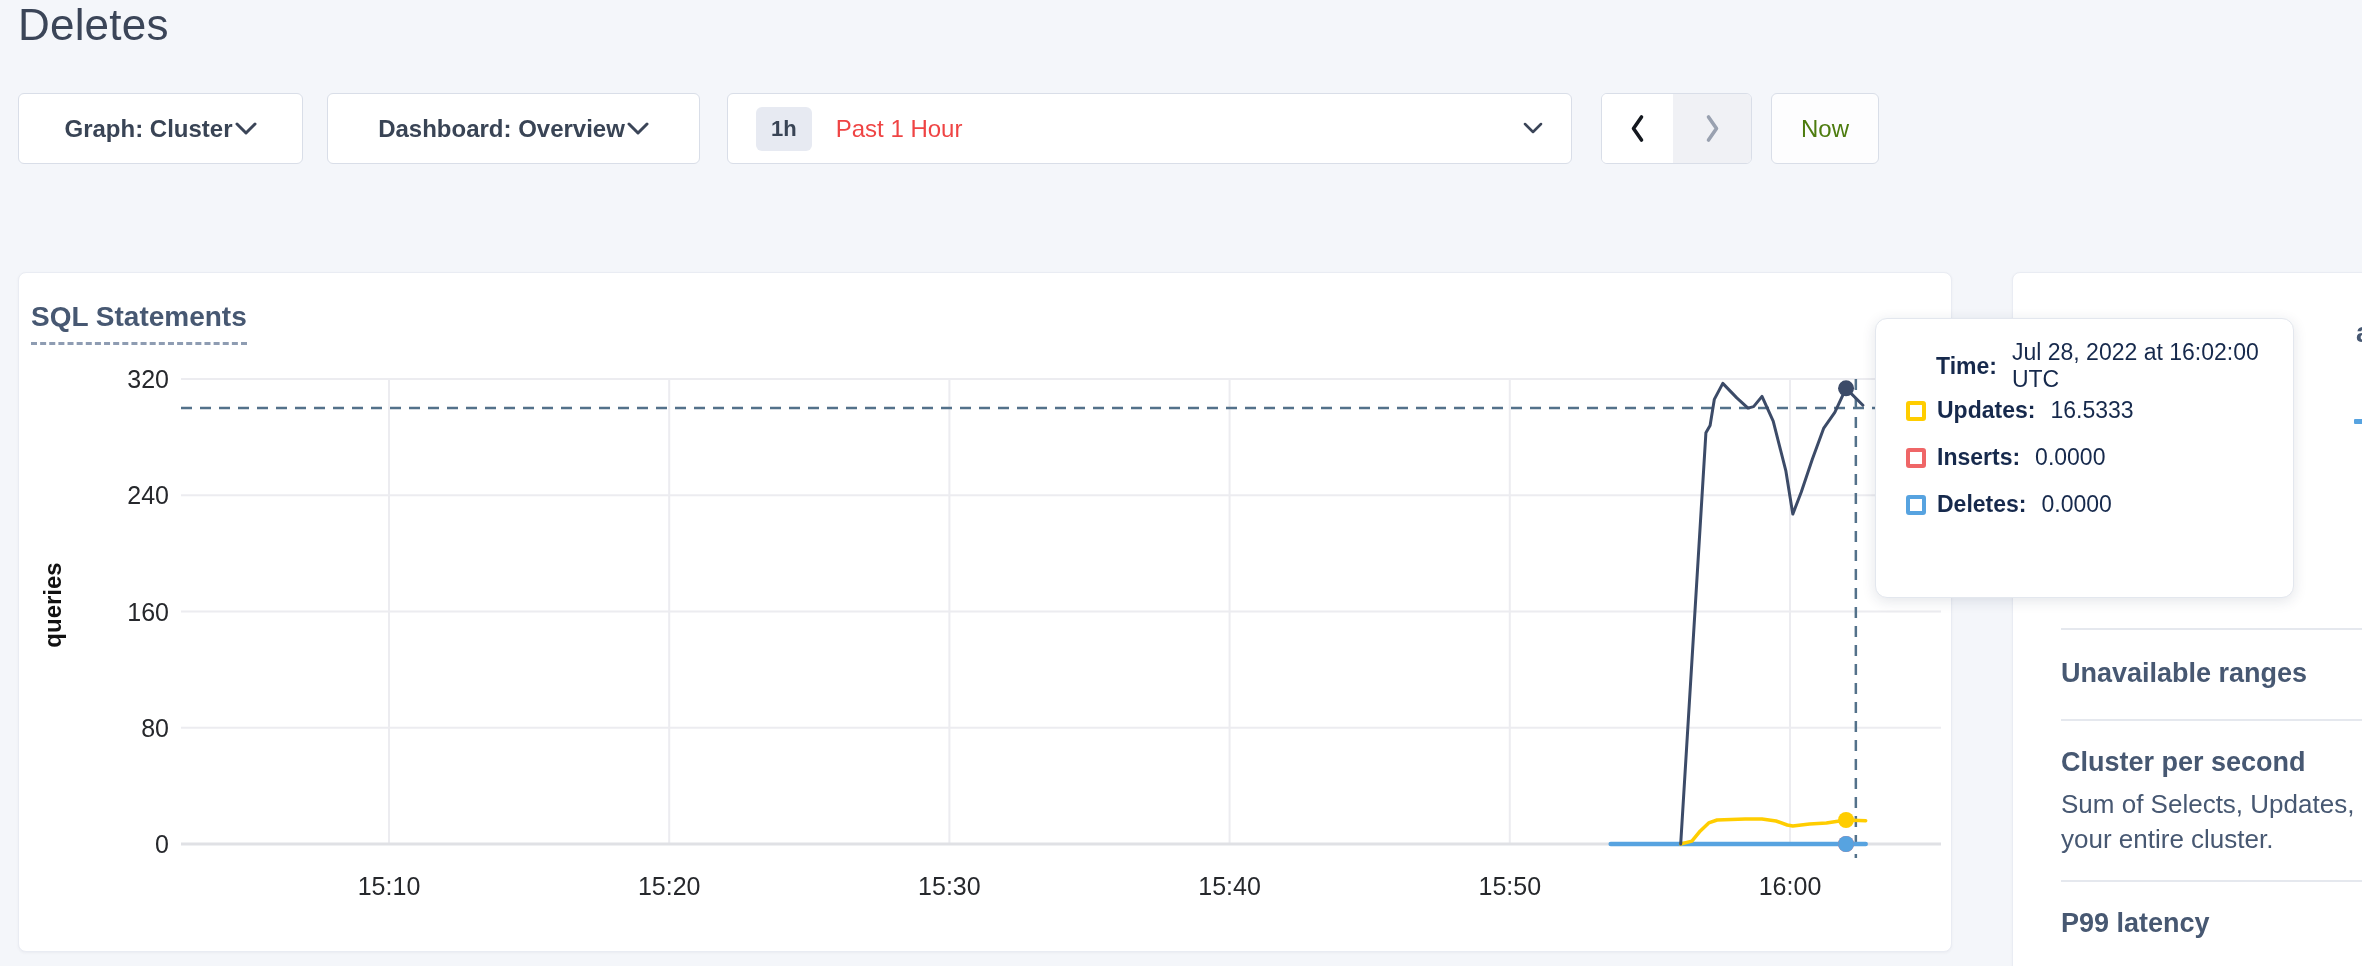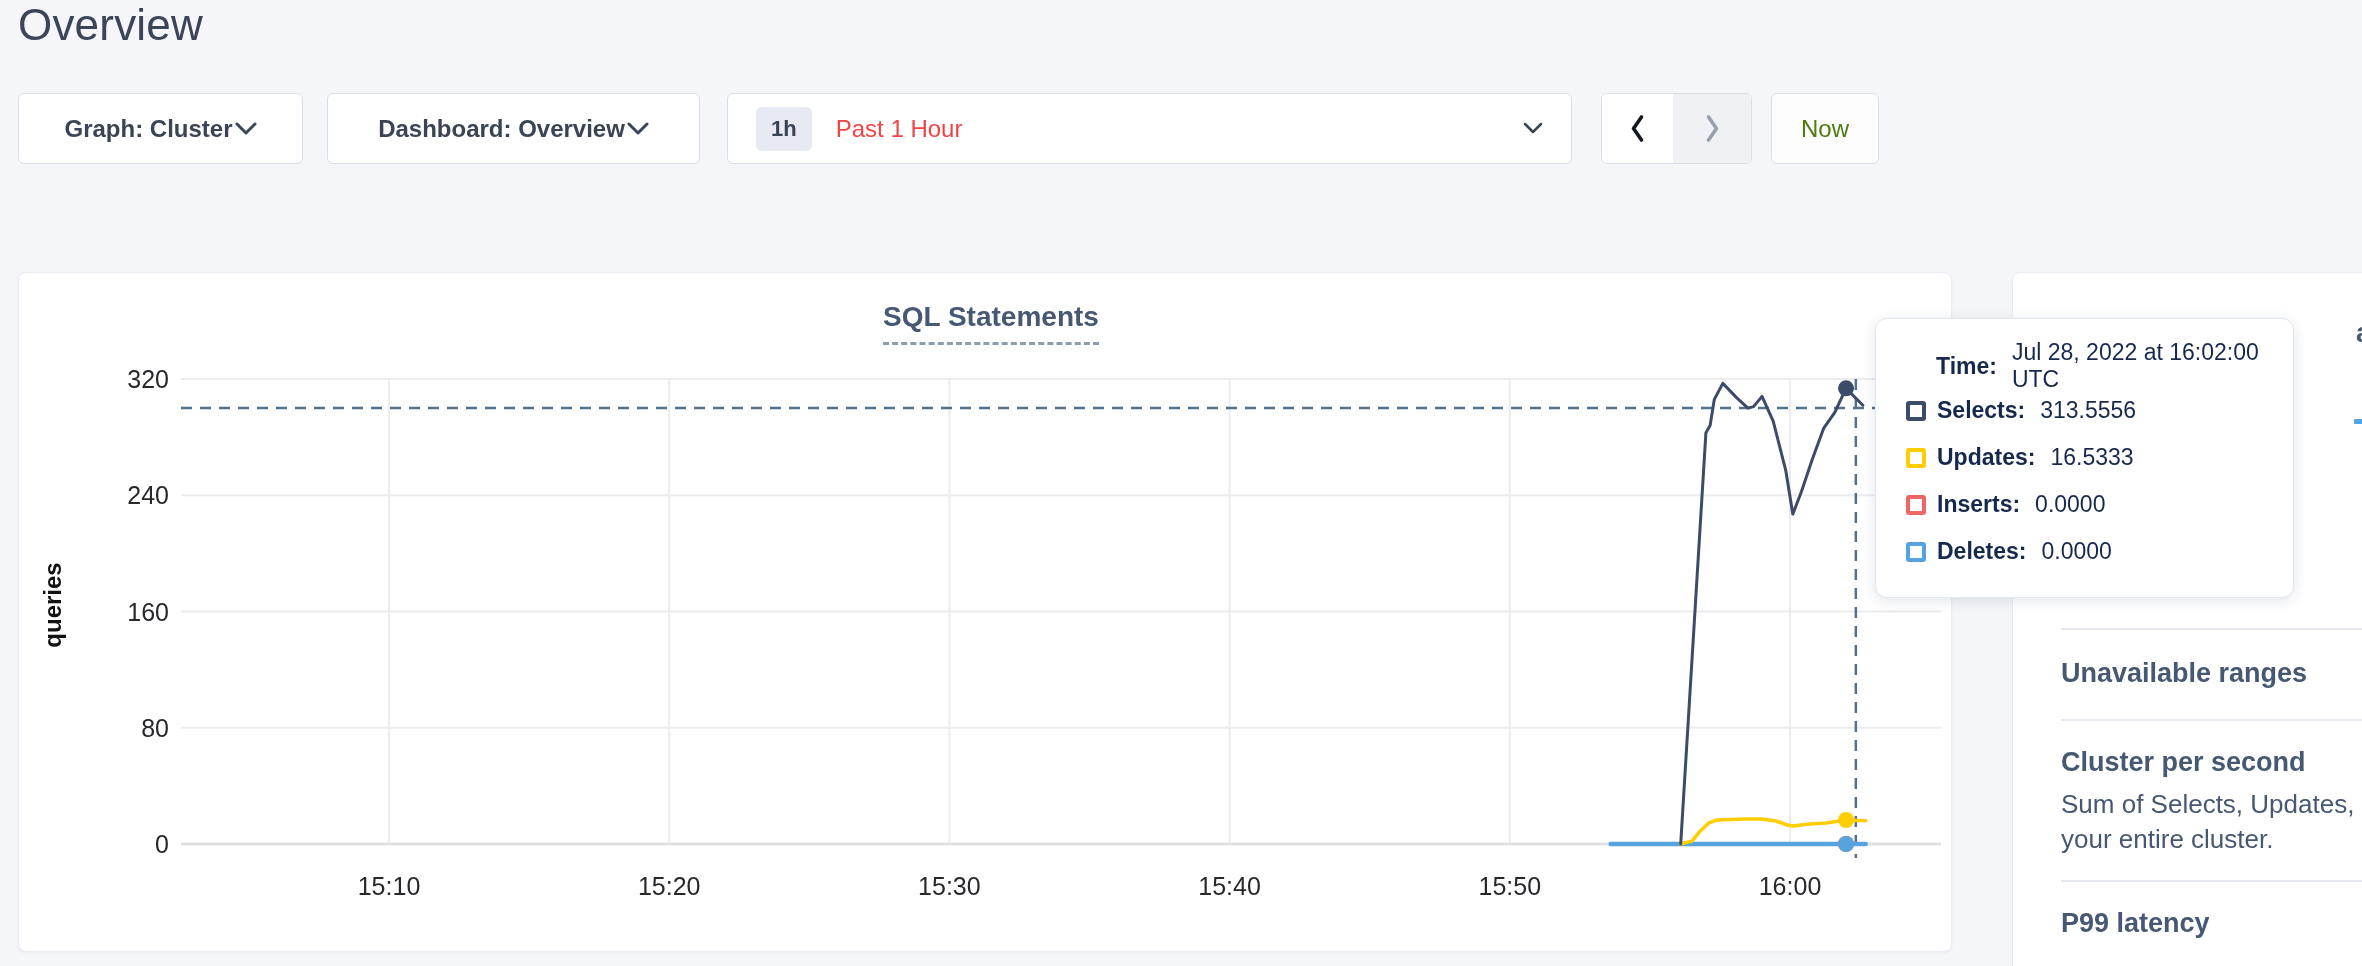--- a/index.html
+++ b/index.html
@@ -23,21 +23,21 @@
   #pager button{border:none;margin:0;height:100%;display:flex;align-items:center;justify-content:center;cursor:pointer;background:#fff}
   #btn-prev{width:71px}
   #btn-next{flex:1;background:#f0f1f5 !important;border-left:1px solid #d9dee8}
   #btn-now{left:1771px;width:108px;justify-content:center;font-size:24px;font-weight:500;color:#4d7c0f;background:#fdfdfe}
 
   
   .card{position:absolute;background:#fff;border:1px solid #e9ecf3;border-radius:8px;box-shadow:0 1px 3px rgba(50,60,80,.05);box-sizing:border-box}
   #chart-card{left:18px;top:272px;width:1934px;height:680px}
   #sidebar-card{left:2012px;top:272px;width:400px;height:716px}
 
-  .chart-title-wrap{position:absolute;top:28px;left:6px;width:100%;text-align:center}
+  .chart-title-wrap{position:absolute;top:28px;left:12px;width:100%;}
   .chart-title{display:inline-block;font-size:28px;font-weight:700;color:#475872;
                padding-bottom:9px;border-bottom:3px dashed #8e9cb2;cursor:pointer}
   #chart-svg{position:absolute;left:0;top:0}
 
   
   .sb-divider{position:absolute;left:48px;right:0;border-top:2px solid #e5e8ee}
   .sb-h{position:absolute;left:48px;margin:0;font-size:27px;font-weight:700;color:#475872;white-space:nowrap}
   .sb-p{position:absolute;left:48px;font-size:26px;color:#475872;white-space:nowrap}
   #sb-div1{top:355px} #sb-h1{top:385px}
   #sb-div2{top:446px} #sb-h2{top:474px}
@@ -53,21 +53,21 @@
   .tt-label{font-weight:700;margin-right:15px}
   .swatch{width:20px;height:20px;box-sizing:border-box;border:4px solid #000;border-radius:3px;margin-right:11px;background:#fff}
 
   
   #clip-char{position:absolute;left:2356px;top:318px;z-index:11;font-size:27px;font-weight:700;color:#475872}
   #clip-link{position:absolute;left:2354px;top:419px;z-index:11;width:9px;height:5px;background:#57a3e0;border-radius:1px}
 </style>
 </head>
 <body>
 
-<h1 class="page-title">Overview</h1>
+<h1 class="page-title">Deletes</h1>
 
 <button class="ctl dd" id="dd-graph">
   <span>Graph: Cluster</span>
   <span style="display:flex">
     <svg width="22" height="14" viewBox="0 0 22 14">
         <path d="M2 2 L11 11 L20 2" fill="none" stroke="#3b4558" stroke-width="3" stroke-linecap="round" stroke-linejoin="round"></path>
       </svg>
   </span>
 </button>
 
@@ -169,25 +169,20 @@
 
 <div id="clip-char">a</div>
 <div id="clip-link"></div>
 
 <div id="tooltip">
   <div class="tt-time">
     <span class="tt-label">Time:</span>
     <span>Jul 28, 2022 at 16:02:00 UTC</span>
   </div>
   <div class="tt-row">
-    <span class="swatch" style="border-color: rgb(60, 75, 104);"></span>
-    <span class="tt-label">Selects:</span>
-    <span>313.5556</span>
-  </div>
-  <div class="tt-row">
     <span class="swatch" style="border-color: rgb(255, 205, 0);"></span>
     <span class="tt-label">Updates:</span>
     <span>16.5333</span>
   </div>
   <div class="tt-row">
     <span class="swatch" style="border-color: rgb(239, 102, 103);"></span>
     <span class="tt-label">Inserts:</span>
     <span>0.0000</span>
   </div>
   <div class="tt-row">

